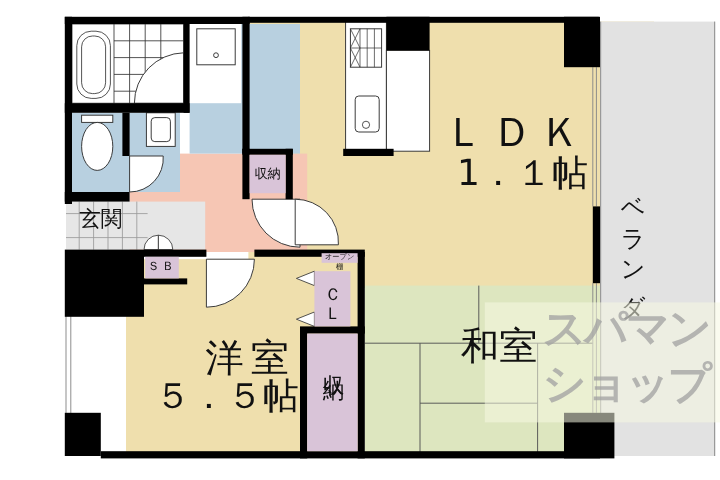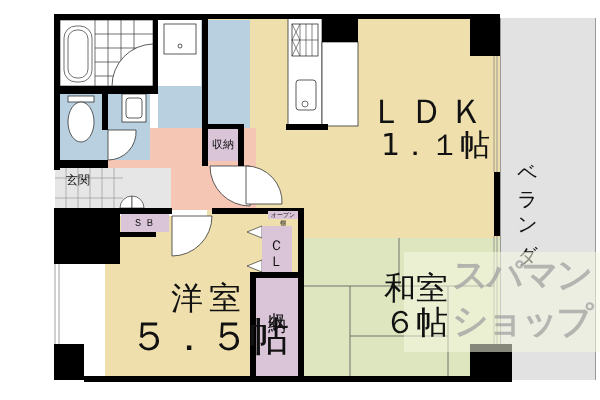--- a/index.html
+++ b/index.html
@@ -129,47 +129,46 @@
 <div class="wall" style="left:250px;top:274px;width:6px;height:108px;"></div>
 <div class="wall" style="left:250px;top:272px;width:54px;height:6px;"></div>
 <div class="wall" style="left:54px;top:344px;width:30px;height:36px;"></div>
 <div class="wall" style="left:84px;top:376px;width:416px;height:6px;"></div>
 <div class="wall" style="left:494px;top:172px;width:6px;height:64px;"></div>
 <div class="wall" style="left:470px;top:344px;width:42px;height:38px;"></div>
 
 <div class="small-label" style="left:208px;top:129px;width:30px;height:32px;line-height:32px;font-size:11px;">
   <span>収納</span>
 </div>
-<div class="small-label" style="left:121px;top:214px;width:48px;height:18px;line-height:18px;font-size:10px;letter-spacing:2px;">
+<div class="small-label" style="left:121px;top:214px;width:28px;height:18px;line-height:18px;font-size:10px;letter-spacing:2px;">
   <span>ＳＢ</span>
 </div>
 <div class="small-label" style="left:268px;top:211px;width:30px;height:8px;line-height:8px;font-size:6px;">
   <span>オープン棚</span>
 </div>
 <div class="small-label" style="left:262px;top:226px;width:30px;height:46px;font-size:14px;">
   <span style="writing-mode:vertical-rl;text-orientation:upright;display:inline-block;margin-top:4px;letter-spacing:2px;">ＣＬ</span>
 </div>
 <div class="small-label" style="left:256px;top:278px;width:42px;height:98px;font-size:18px;">
   <span style="writing-mode:vertical-rl;display:inline-block;margin-top:20px;letter-spacing:4px;">収納</span>
 </div>
 
-<div class="room-label" style="left:66px;top:174px;font-size:12px;">
+<div class="room-label" style="left:66px;top:174px;font-size:18px;">
   <span>玄関</span>
 </div>
 <div class="room-label" style="left:362px;top:94px;width:128px;font-size:34px;">
   <div style="letter-spacing:6px;">ＬＤＫ</div>
   <div style="font-size:30px;margin-top:2px;">1．１帖</div>
 </div>
 <div class="room-label" style="left:129px;top:282px;width:118px;font-size:32px;">
   <div style="letter-spacing:6px;">洋室</div>
-  <div style="font-size:40px;margin-top:2px;">５．５帖</div>
+  <div style="font-size:30px;margin-top:2px;">５．５帖</div>
 </div>
 <div class="room-label" style="left:352px;top:272px;width:96px;font-size:32px;z-index:3;">
   <div>和室</div>
-  <div style="margin-top:2px;">６帖</div>
 </div>
 <div class="room-label" style="left:508px;top:150px;width:30px;font-size:20px;">
   <span style="writing-mode:vertical-rl;display:inline-block;letter-spacing:4px;">ベランダ</span>
 </div>
 
 <div class="abs" style="left:404px;top:252px;width:190px;height:100px;background:rgba(245,248,225,0.55);z-index:2;">
   <div style="font-size:36px;font-weight:bold;color:rgba(160,160,160,0.75);line-height:46px;letter-spacing:-2px;">スパマン</div>
   <div style="font-size:36px;font-weight:bold;color:rgba(160,160,160,0.75);line-height:46px;letter-spacing:-2px;">ショップ</div>
 </div>
 

